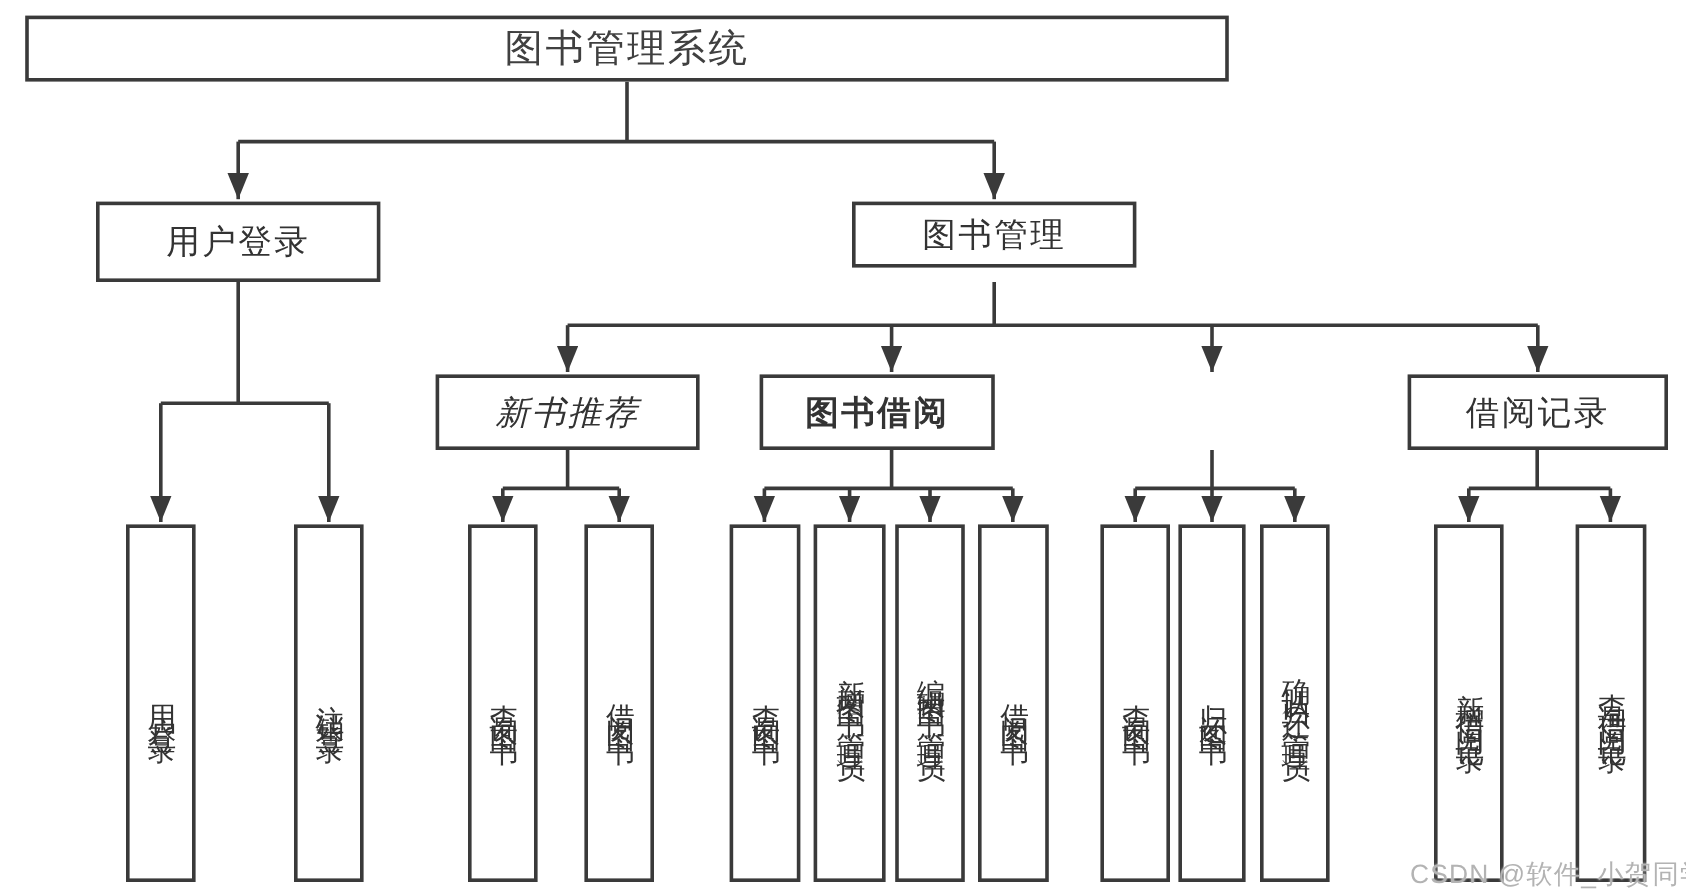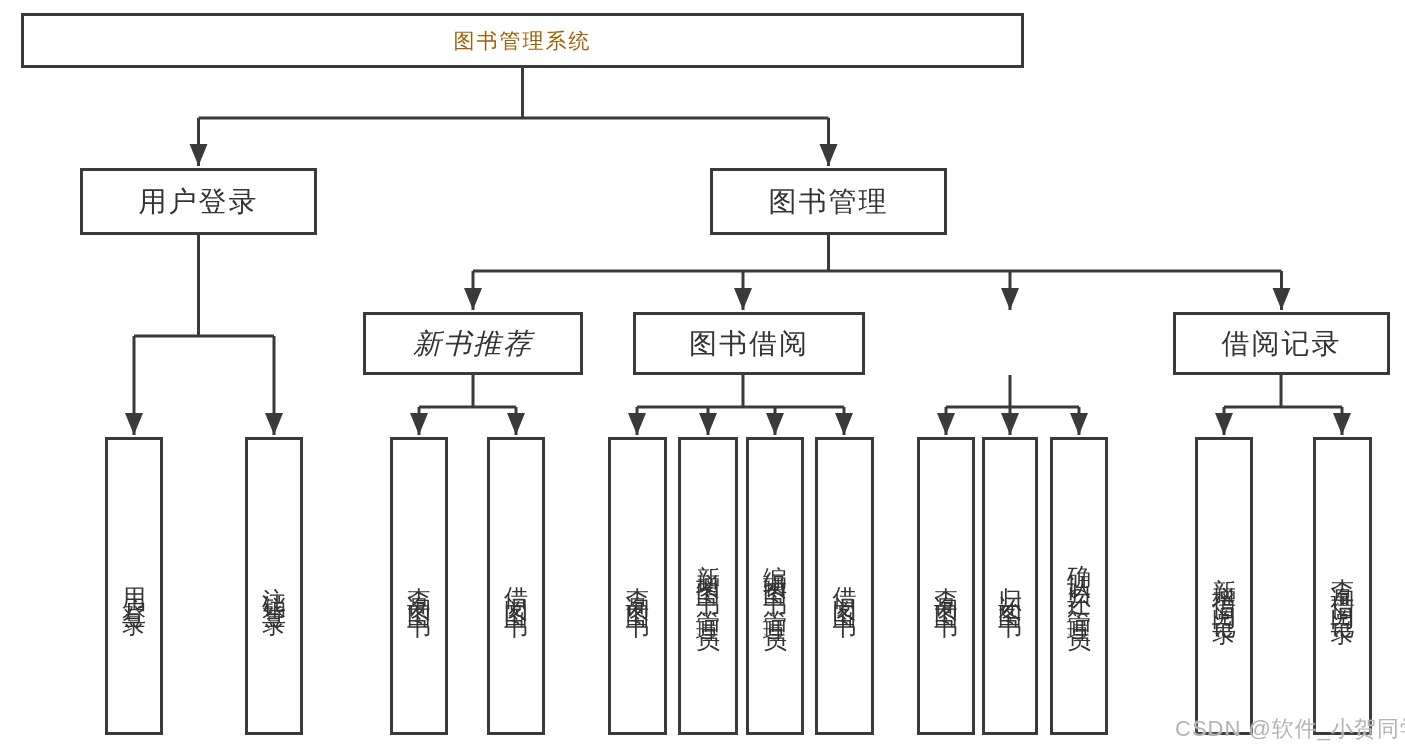--- a/index.html
+++ b/index.html
@@ -27,24 +27,24 @@
     justify-content: center;
     text-align: center;
   }
   .box .hlabel {
     font-size: 28px;
     letter-spacing: 2px;
     white-space: nowrap;
     color: #333333;
   }
   .box .title-label {
-    font-size: 21px;
+    font-size: 32px;
     letter-spacing: 2px;
     white-space: nowrap;
-    color: #a16207;
+    color: #404040;
   }
   .box .vlabel {
     writing-mode: vertical-rl;
     text-orientation: mixed;
     font-size: 24px;
     letter-spacing: 9px;
     line-height: 1;
     white-space: nowrap;
     color: #333333;
   }
@@ -107,28 +107,28 @@
     </g>
   </svg>
 
   <div class="box" style="left:21px; top:13px; width:1003px; height:55px;">
     <span class="title-label">图书管理系统</span>
   </div>
 
   <div class="box" style="left:80px; top:168px; width:237px; height:67px;">
     <span class="hlabel">用户登录</span>
   </div>
-  <div class="box" style="left:710px; top:168px; width:237px; height:67px;">
+  <div class="box" style="left:710px; top:168px; width:237px; height:55px;">
     <span class="hlabel">图书管理</span>
   </div>
 
   <div class="box" style="left:363px; top:312px; width:220px; height:63px;font-style:italic;">
     <span class="hlabel">新书推荐</span>
   </div>
-  <div class="box" style="left:633px; top:312px; width:232px; height:63px;">
+  <div class="box" style="left:633px; top:312px; width:196px; height:63px;font-weight:bold;">
     <span class="hlabel">图书借阅</span>
   </div>
   <div class="box" style="left:1173px; top:312px; width:217px; height:63px;">
     <span class="hlabel">借阅记录</span>
   </div>
 
   <div class="box" style="left:105px; top:437px; width:58px; height:298px;">
     <span class="vlabel">用户登录</span>
   </div>
   <div class="box" style="left:245px; top:437px; width:58px; height:298px;">

